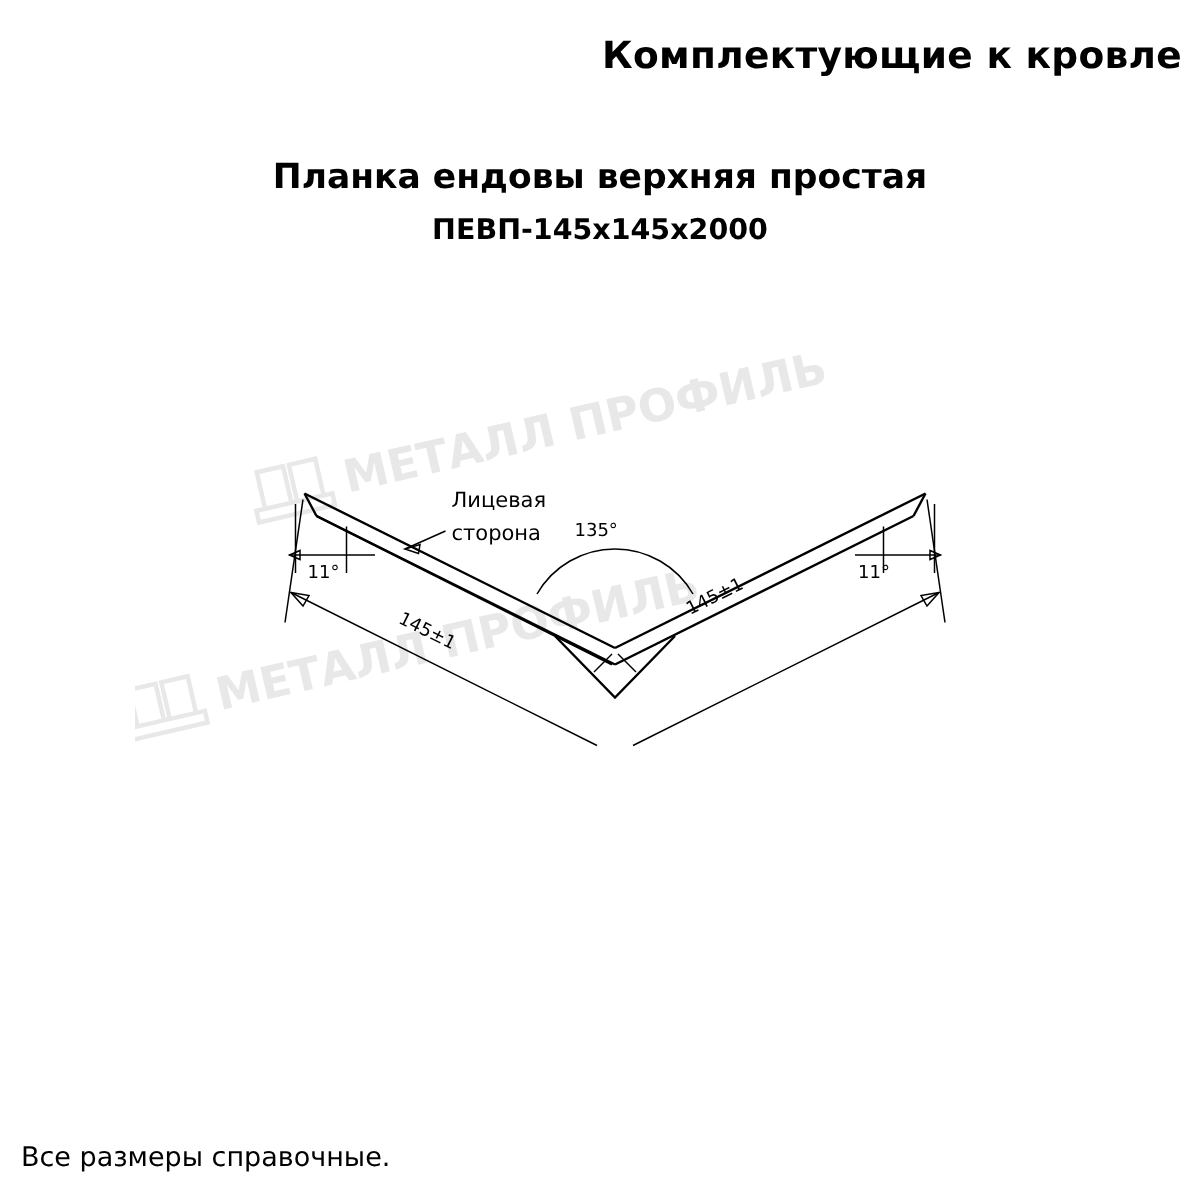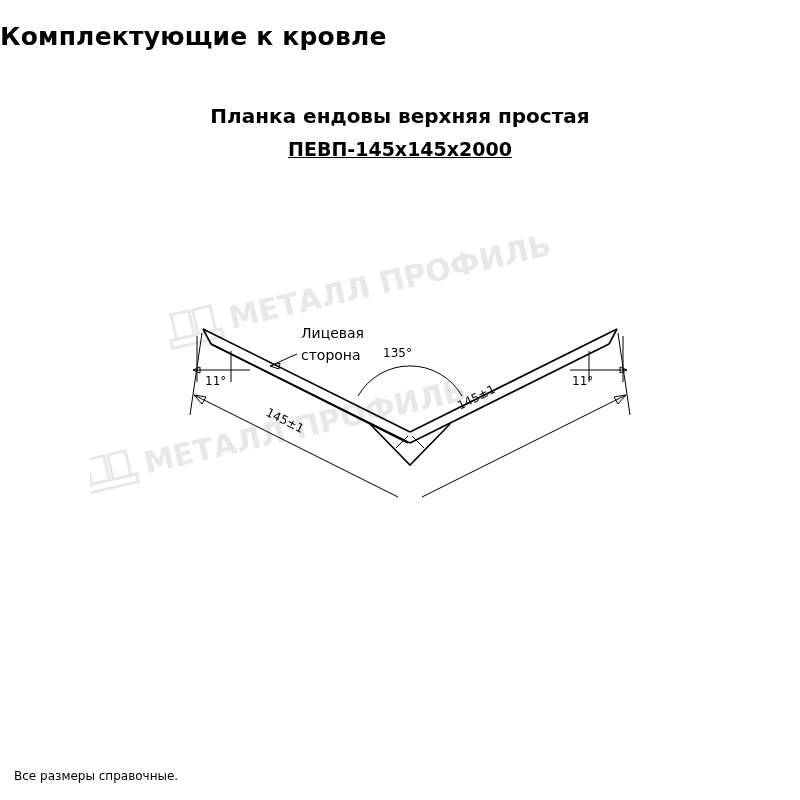--- a/index.html
+++ b/index.html
@@ -17,66 +17,65 @@
   }
   .page {
     position: absolute;
     inset: 0;
   }
   .title-block {
     position: absolute;
     top: 22px;
     left: 0;
     width: 788px;
-    text-align: left;
+    text-align: right;
   }
   .main-title {
     font-size: 25px;
     font-weight: bold;
     letter-spacing: 0.2px;
     line-height: 1.2;
   }
   .subtitle-block {
     position: absolute;
     top: 103px;
     left: 0;
     width: 800px;
     text-align: center;
   }
   .subtitle {
-    font-size: 20px;
+    font-size: 23px;
     font-weight: bold;
     line-height: 1.35;
   }
   .code {
     font-size: 19px;
     font-weight: bold;
     margin-top: 8px;
-    text-decoration: underline;
   }
   .drawing {
     position: absolute;
     top: 210px;
     left: 90px;
     width: 640px;
     height: 360px;
   }
   .watermark-layer {
     position: absolute;
     top: 210px;
     left: 90px;
     width: 640px;
     height: 360px;
     pointer-events: none;
   }
   .footer {
     position: absolute;
     left: 14px;
     bottom: 14px;
-    font-size: 12px;
+    font-size: 18px;
     line-height: 1.55;
   }
   .footer div {
     white-space: nowrap;
   }
   svg { display: block; }
   .ln { stroke: #000; fill: none; }
   .thin { stroke-width: 1; }
   .med { stroke-width: 1.6; }
   .dimtxt {

